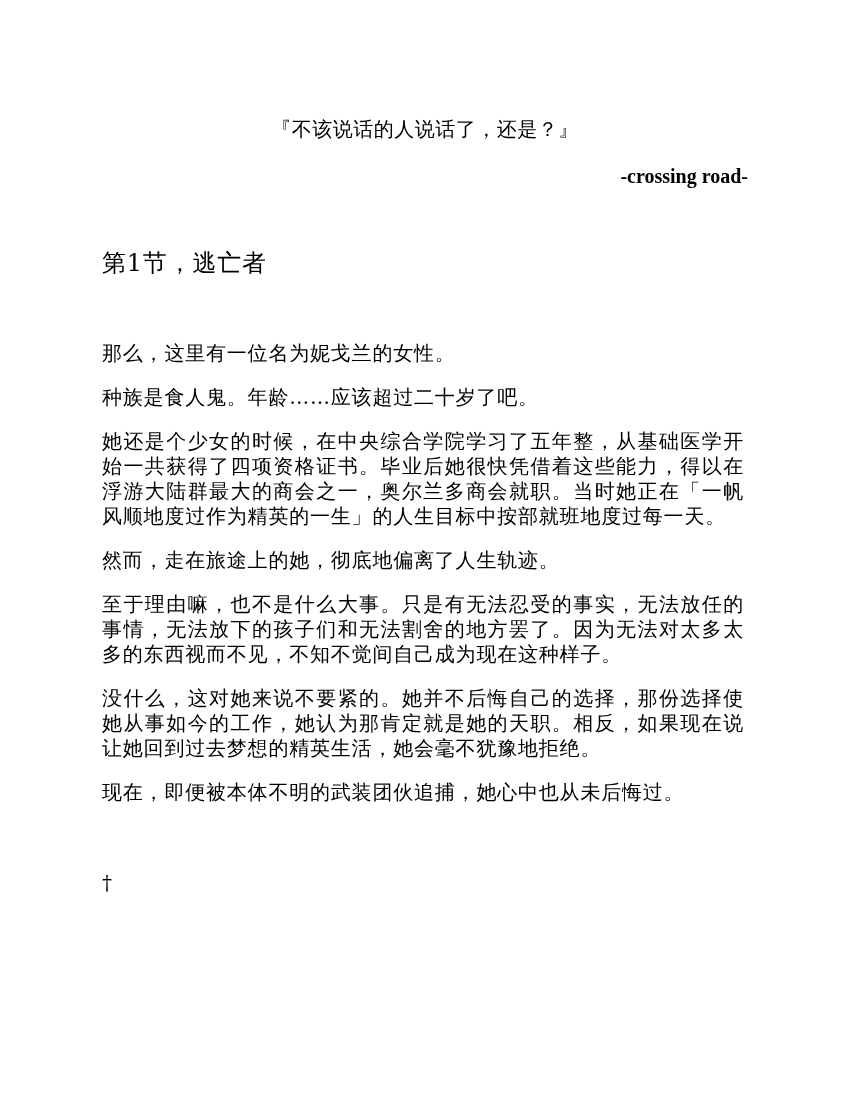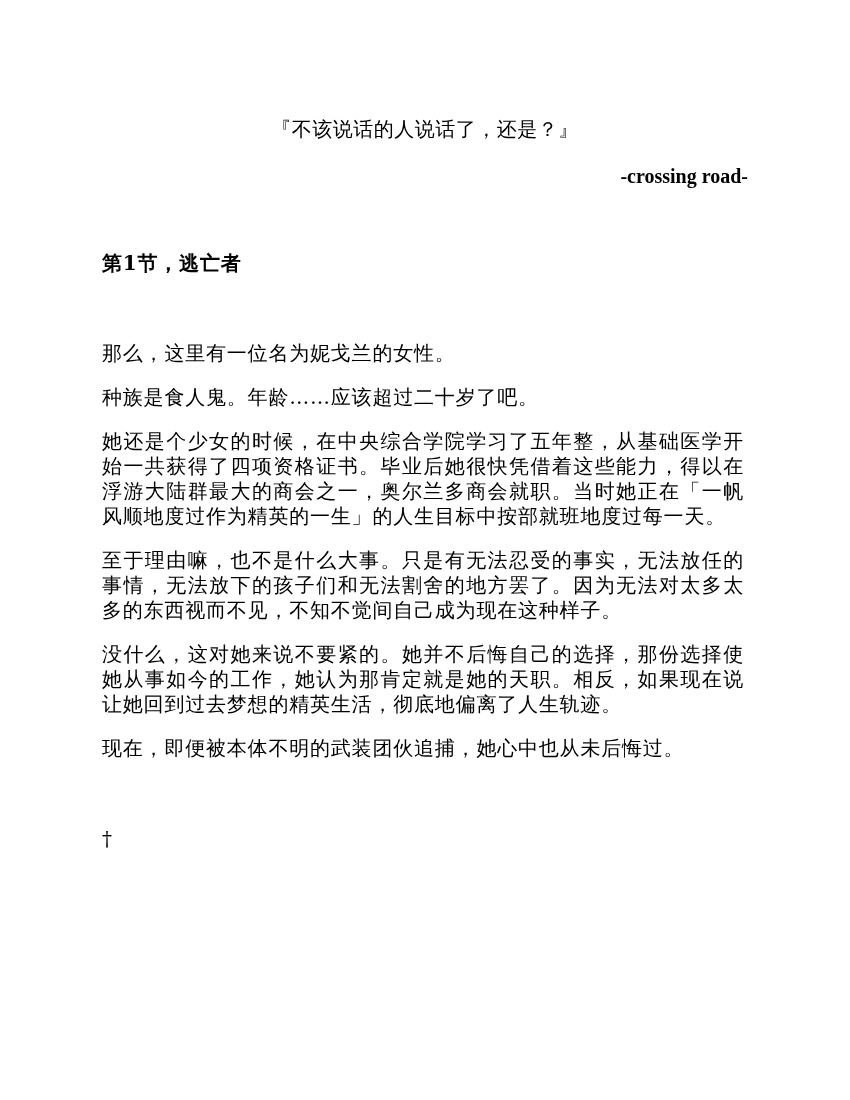--- a/index.html
+++ b/index.html
@@ -32,22 +32,22 @@
   }
   .subtitle {
     font-family: "Liberation Serif", "DejaVu Serif", serif;
     font-size: 20px;
     font-weight: bold;
     text-align: right;
     line-height: 25px;
     margin: 0 0 62px 0;
   }
   .section-heading {
-    font-size: 20px;
-    font-weight: bold;
+    font-size: 24px;
+    font-weight: normal;
     line-height: 25px;
     margin: 0 0 65px 0;
     letter-spacing: 0.8px;
   }
   .body-text p {
     font-size: 20px;
     line-height: 25px;
     margin: 0 4px 19px 0;
     letter-spacing: 0.8px;
     text-align: justify;
@@ -66,22 +66,23 @@
   <h2 class="subtitle">-crossing road-</h2>
   <h3 class="section-heading">第1节，逃亡者</h3>
   <div class="body-text">
 
       <p>那么，这里有一位名为妮戈兰的女性。</p>
 
       <p>种族是食人鬼。年龄……应该超过二十岁了吧。</p>
 
       <p>她还是个少女的时候，在中央综合学院学习了五年整，从基础医学开始一共获得了四项资格证书。毕业后她很快凭借着这些能力，得以在浮游大陆群最大的商会之一，奥尔兰多商会就职。当时她正在「一帆风顺地度过作为精英的一生」的人生目标中按部就班地度过每一天。</p>
 
+      <p>然而，走在旅途上的她，彻底地偏离了人生轨迹。</p>
 
       <p>至于理由嘛，也不是什么大事。只是有无法忍受的事实，无法放任的事情，无法放下的孩子们和无法割舍的地方罢了。因为无法对太多太多的东西视而不见，不知不觉间自己成为现在这种样子。</p>
 
-      <p>没什么，这对她来说不要紧的。她并不后悔自己的选择，那份选择使她从事如今的工作，她认为那肯定就是她的天职。相反，如果现在说让她回到过去梦想的精英生活，彻底地偏离了人生轨迹。</p>
+      <p>没什么，这对她来说不要紧的。她并不后悔自己的选择，那份选择使她从事如今的工作，她认为那肯定就是她的天职。相反，如果现在说让她回到过去梦想的精英生活，她会毫不犹豫地拒绝。</p>
 
 
       <p>现在，即便被本体不明的武装团伙追捕，她心中也从未后悔过。</p>
     </div>
   <div class="divider">†</div>
 </div>
 
 </body></html>

